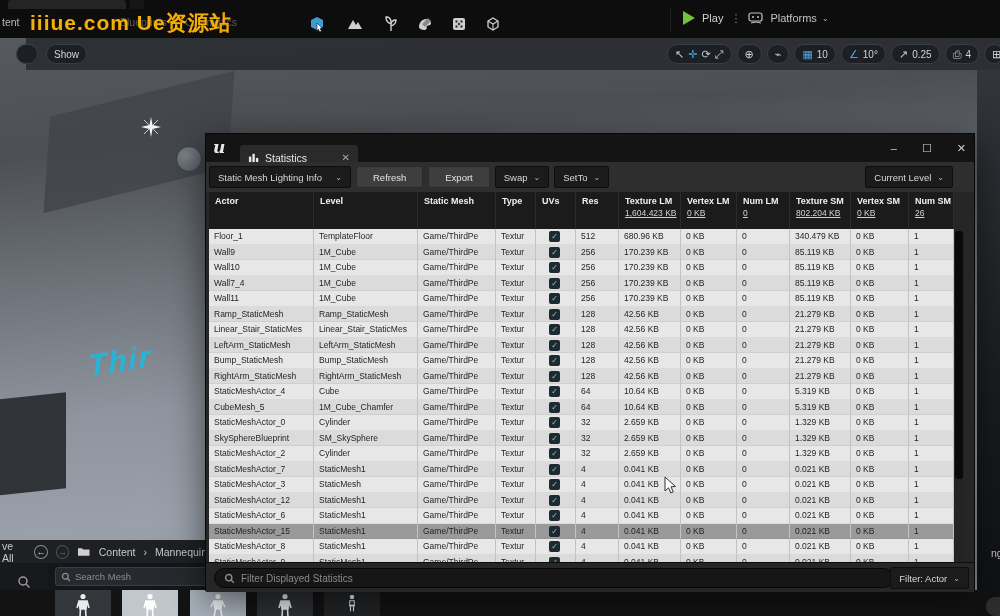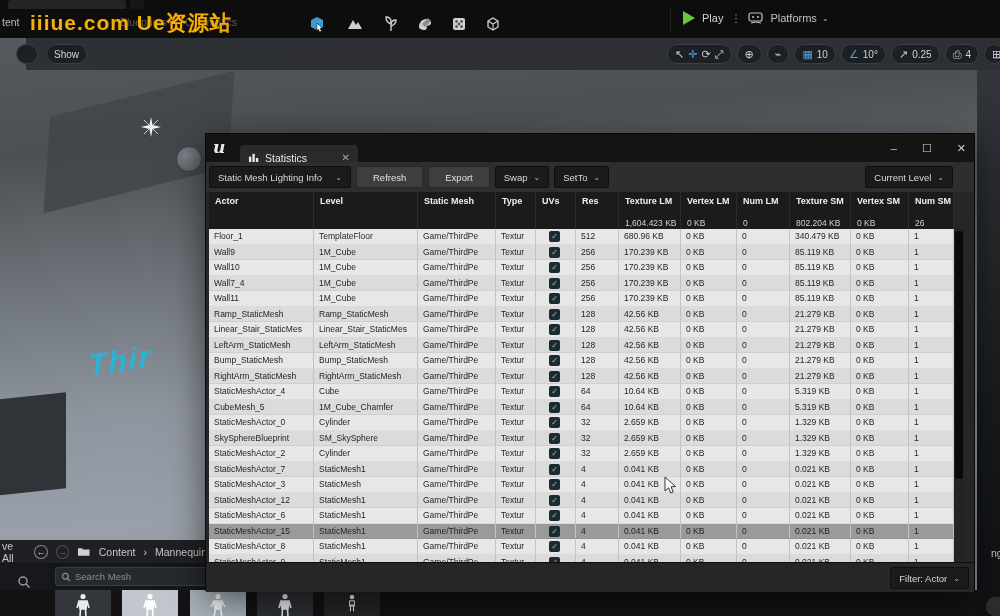--- a/index.html
+++ b/index.html
@@ -85,21 +85,21 @@
     color:#d8d8d8; font-size:9.5px; display:flex; align-items:center; gap:6px; padding:0 8px; }
   .flat-btn { background:#3e3e3e; border:1px solid #2a2a2a; border-radius:2px; height:22px;
     color:#e2e2e2; font-size:9.5px; display:flex; align-items:center; padding:0 16px; }
   .caret { font-size:8px; color:#b8b8b8; }
   #level-dd { position:absolute; right:21px; }
 
   #st-header { left:3px; top:58px; width:745px; height:37px; background:#1b1b1b;
     display:grid; grid-template-columns:105px 104px 78px 40px 40px 43px 62px 56px 53px 61px 58px 45px; }
   .hcell { border-right:1px solid rgba(255,255,255,.07); padding:4px 0 0 6px; overflow:hidden; }
   .hcell .hl { color:#f0f0f0; font-size:9px; font-weight:bold; white-space:nowrap; }
-  .hcell .ht { color:#d2d2d2; font-size:8.5px; margin-top:12px; white-space:nowrap; }
+  .hcell .ht { color:#d2d2d2; font-size:8.5px; margin-top:2px; white-space:nowrap;text-decoration:underline; }
 
   #st-body { left:3px; top:95px; width:745px; height:333px; background:#a16207; overflow:hidden; }
   .srow { display:grid; grid-template-columns:105px 104px 78px 40px 40px 43px 62px 56px 53px 61px 58px 45px;
     height:15.5px; background:#e7e7e7; }
   .srow.odd { background:#dbdbdb; }
   .srow.sel { background:#9a9a9a; }
   .scell { color:#1f1f1f; font-size:8.5px; line-height:15.5px; padding-left:5px;
     border-right:1px solid #c2c2c2; border-bottom:1px solid rgba(0,0,0,.05);
     white-space:nowrap; overflow:hidden; }
   .cb { display:inline-block; width:11px; height:11px; background:#1e2a31; border-radius:2px;
@@ -699,20 +699,27 @@
           <div class="scell">0.021 KB</div>
           <div class="scell">0 KB</div>
           <div class="scell">1</div>
         </div>
       </div>
     <div id="st-scroll" class="abs">
         <div id="st-thumb" class="abs"></div>
       </div>
 
     <div id="st-filterbar" class="abs">
+      <div id="filter-input" class="abs">
+        <svg width="11" height="11" viewBox="0 0 14 14">
+            <circle cx="6" cy="6" r="4" fill="none" stroke="#8a8a8a" stroke-width="1.8"></circle>
+            <path d="M9 9 l3.5 3.5" stroke="#8a8a8a" stroke-width="1.8"></path>
+          </svg>
+        <span>Filter Displayed Statistics</span>
+      </div>
       <div id="filter-dd" class="dd-btn">
         <span>Filter: Actor</span>
           <span class="caret">⌄</span>
       </div>
     </div>
   </div>
 
   <svg id="mouse-cursor" class="abs" width="13" height="19" viewBox="0 0 13 19">
     <path d="M1 1 L1 15 L4.5 11.8 L6.8 17 L9.3 15.9 L7 10.8 L11.5 10.5 Z" fill="#fff" stroke="#333" stroke-width="1"></path>
   </svg>

